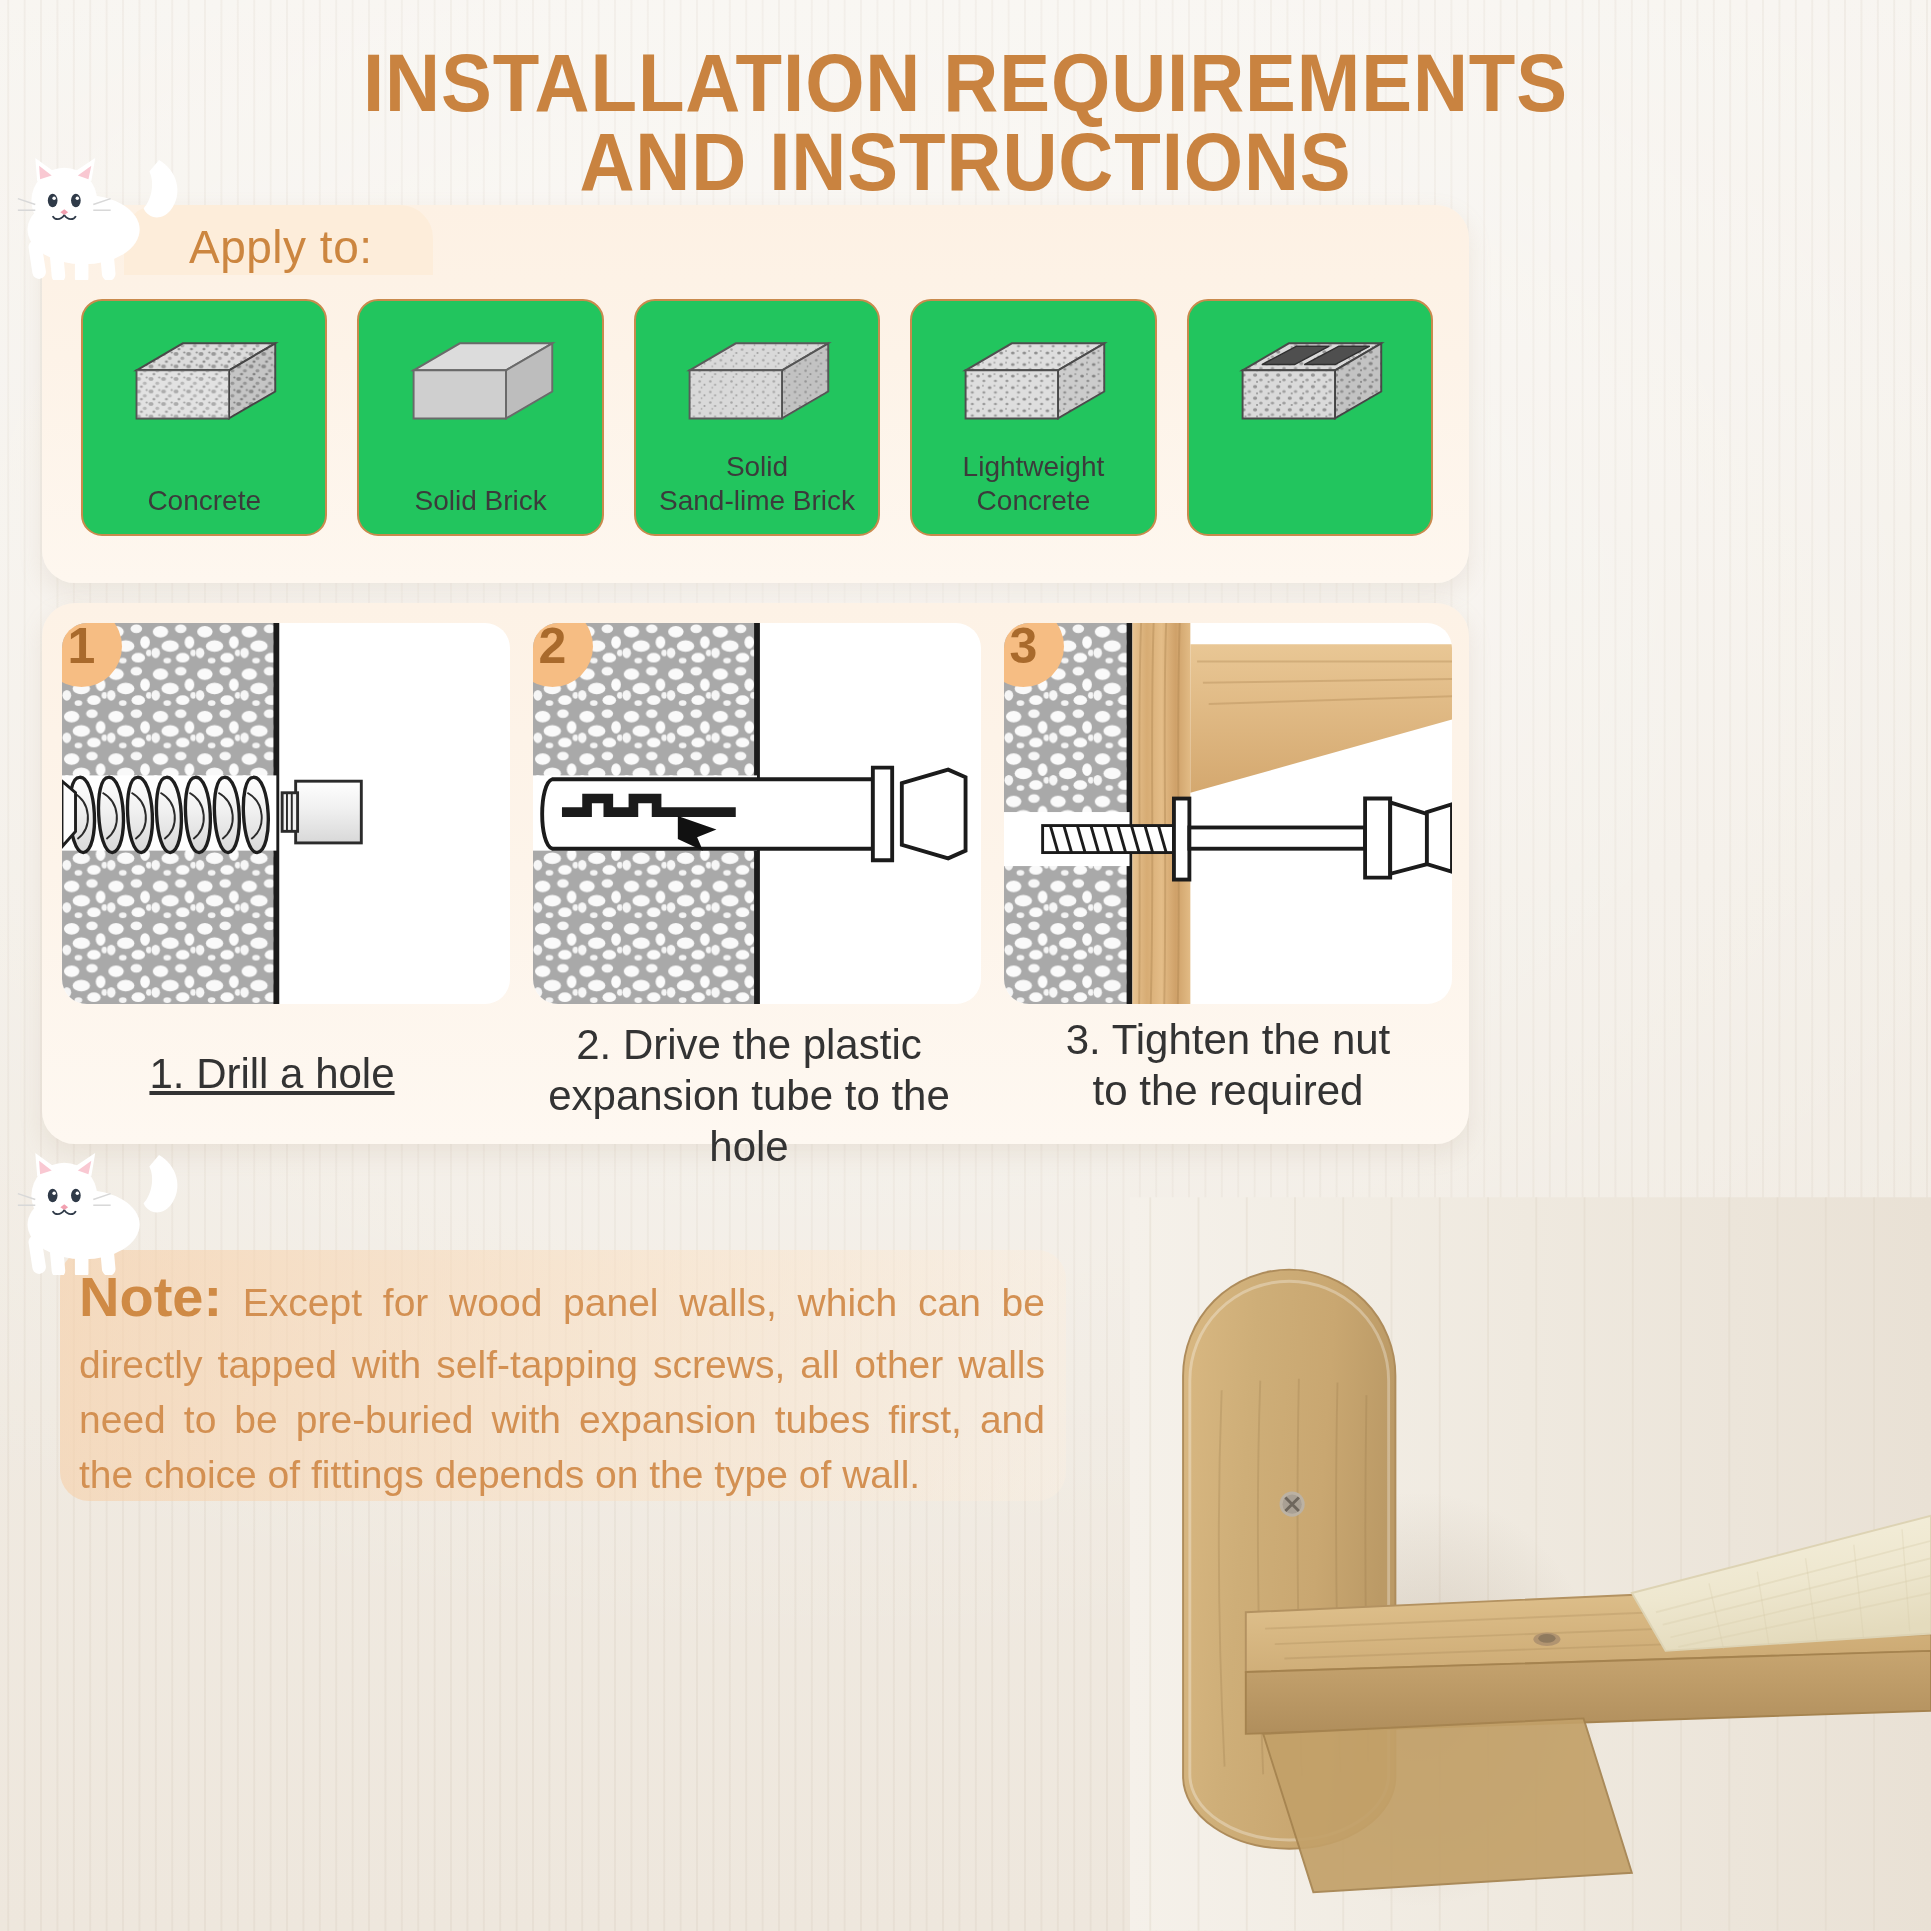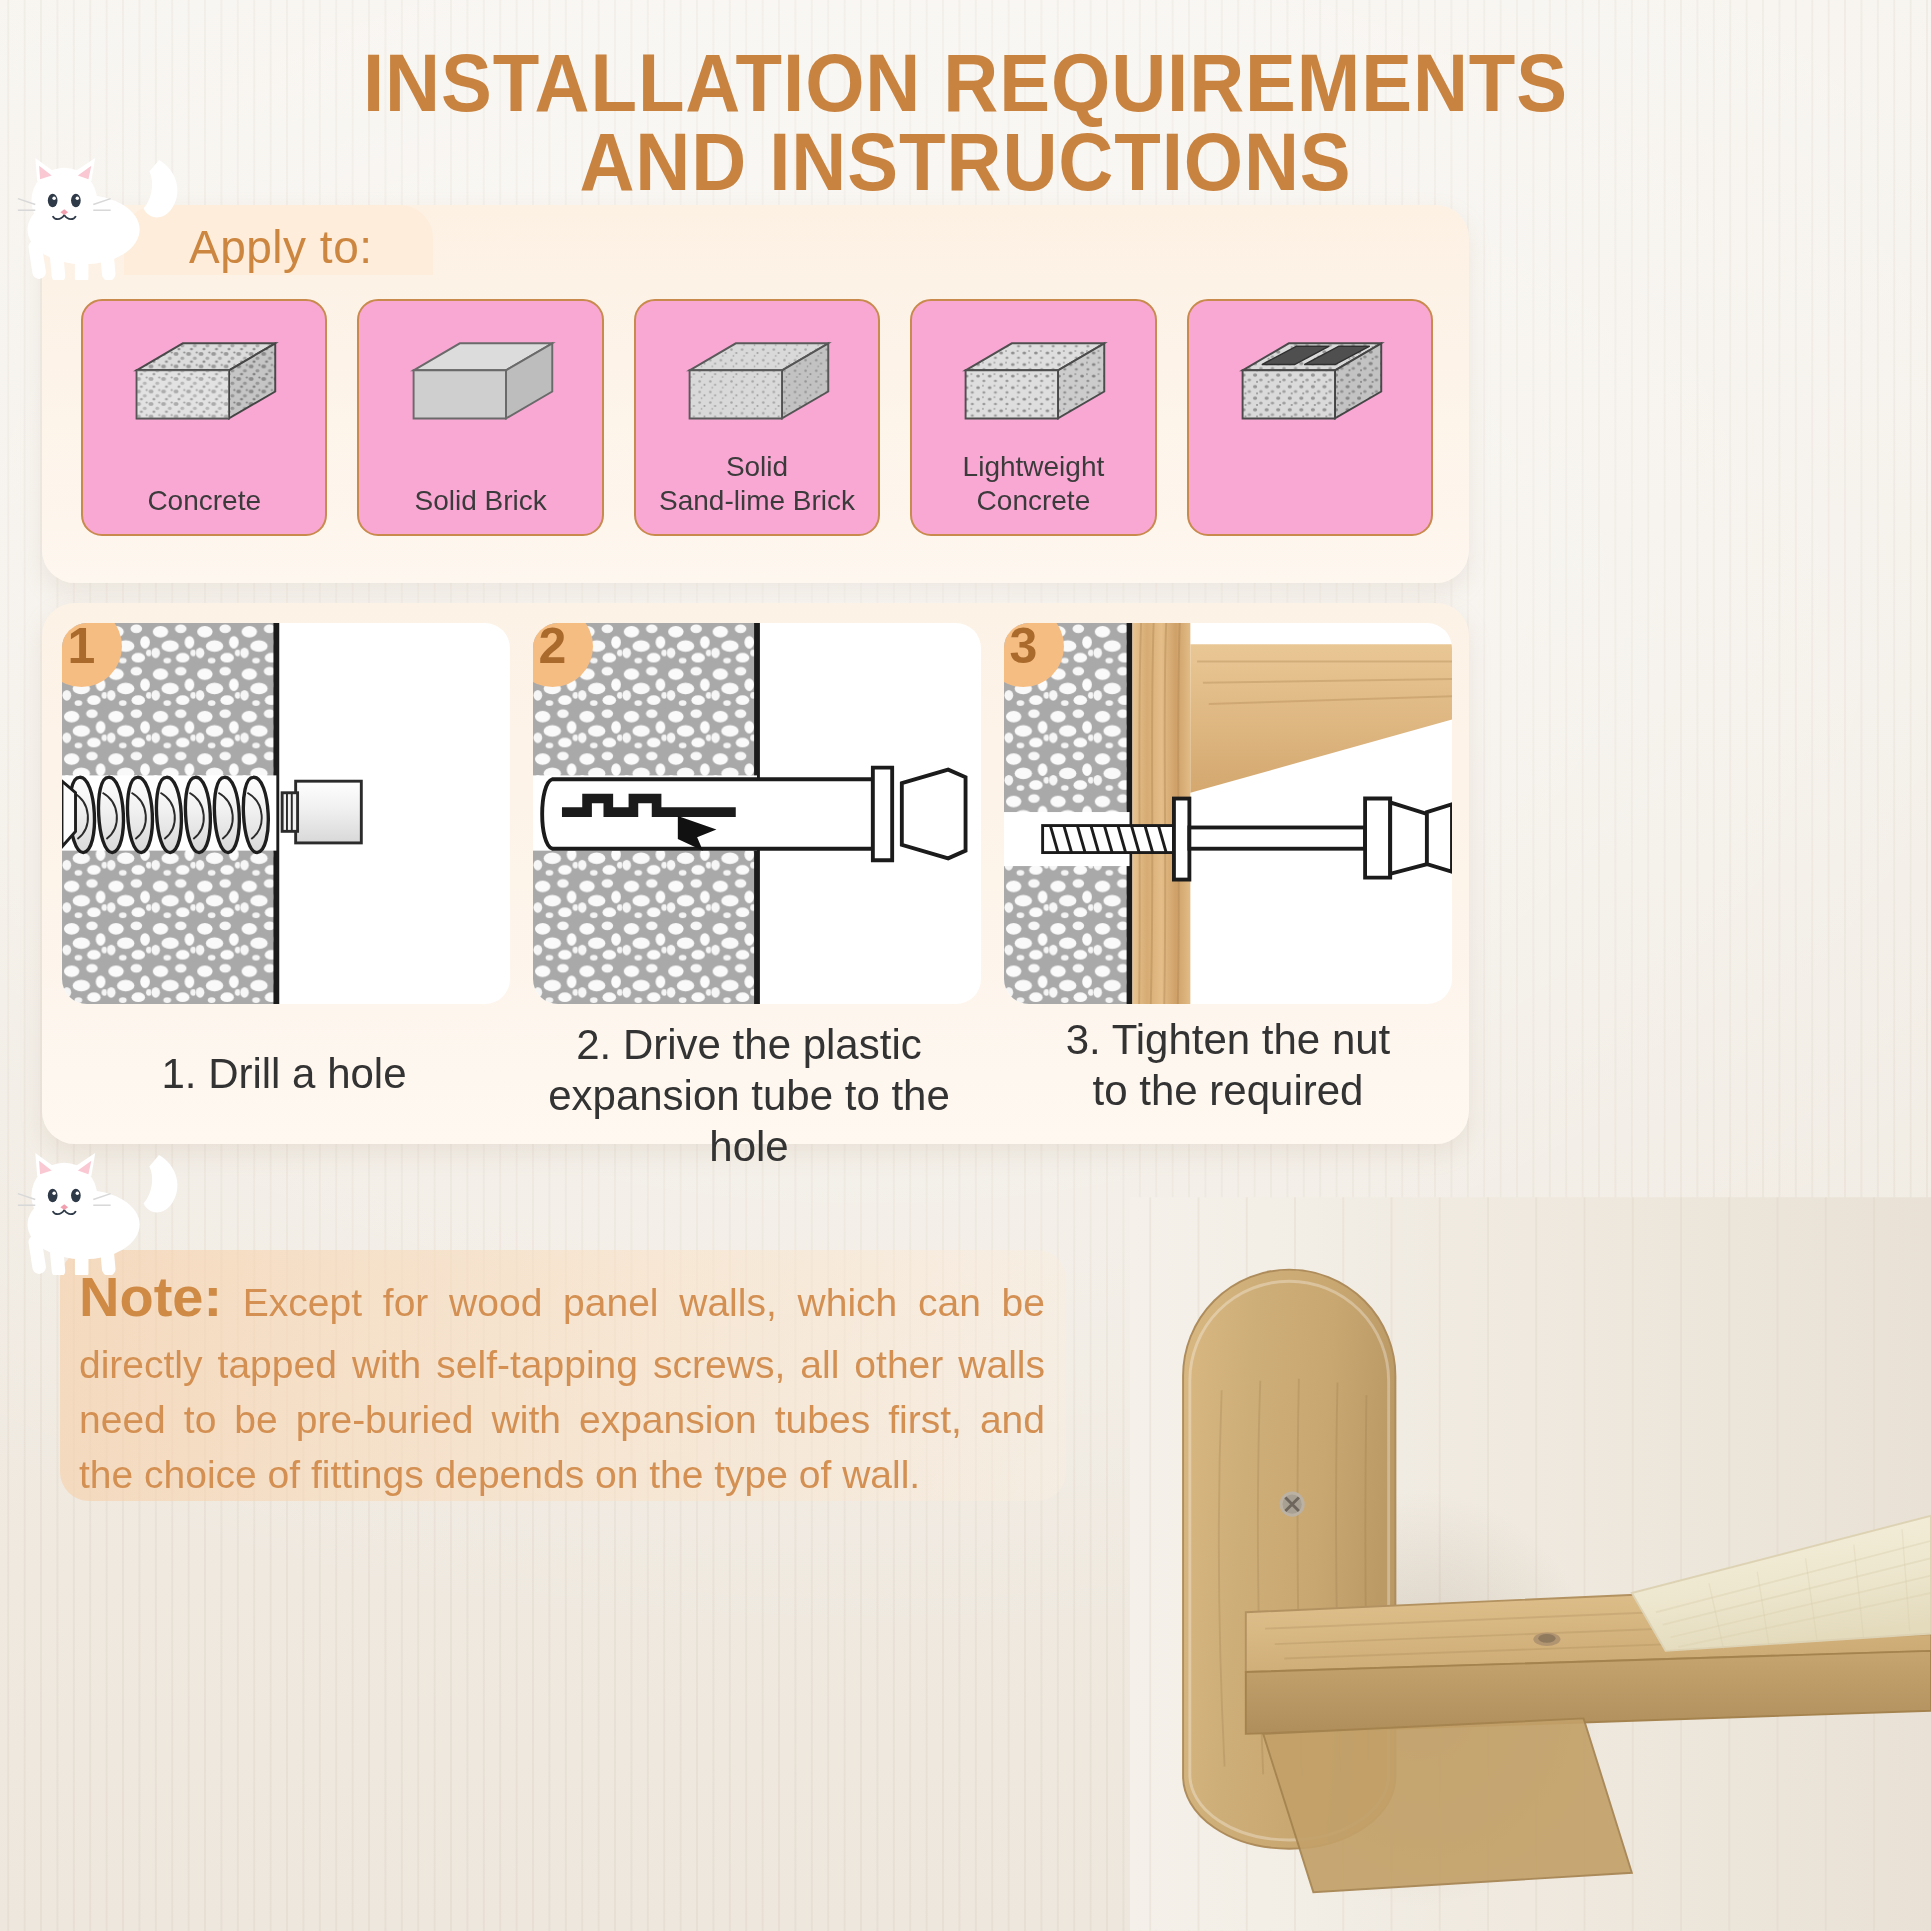--- a/index.html
+++ b/index.html
@@ -80,21 +80,21 @@
   #material-row {
     position: absolute;
     left: 81px; top: 299px;
     width: 1352px; height: 237px;
     display: flex;
     gap: 30px;
     z-index: 5;
   }
   .mat-card {
     flex: 1;
-    background: #f9a8d4;
+    background: #22c55e;
     border: 2.9px solid #c98a4d;
     border-radius: 21px;
     display: flex;
     flex-direction: column;
     align-items: center;
     justify-content: flex-start;
     padding-top: 25px;
     position: relative;
     overflow: hidden;
   }
@@ -153,21 +153,21 @@
   .step-caption {
     position: absolute;
     top: 1023px;
     text-align: center;
     font-size: 42px;
     color: #333333;
     line-height: 1.22;
     z-index: 6;
     font-family: "Liberation Sans Narrow", "Liberation Sans", sans-serif;
   }
-  #cap1 { left: 60px;   width: 448px; top: 1048px; }
+  #cap1 { left: 48px;   width: 448px; top: 1048px; text-decoration: underline; }
   #cap2 { left: 525px;  width: 448px; top: 1019px; }
   #cap3 { left: 1004px; width: 448px; top: 1014px; }
 
   
   #note-box {
     position: absolute;
     left: 60px; top: 1250px;
     width: 1006px; height: 251px;
     border-radius: 29px;
     background: linear-gradient(105deg, rgba(246,206,166,0.62) 0%, rgba(250,224,195,0.55) 55%, rgba(253,240,225,0.35) 100%);

